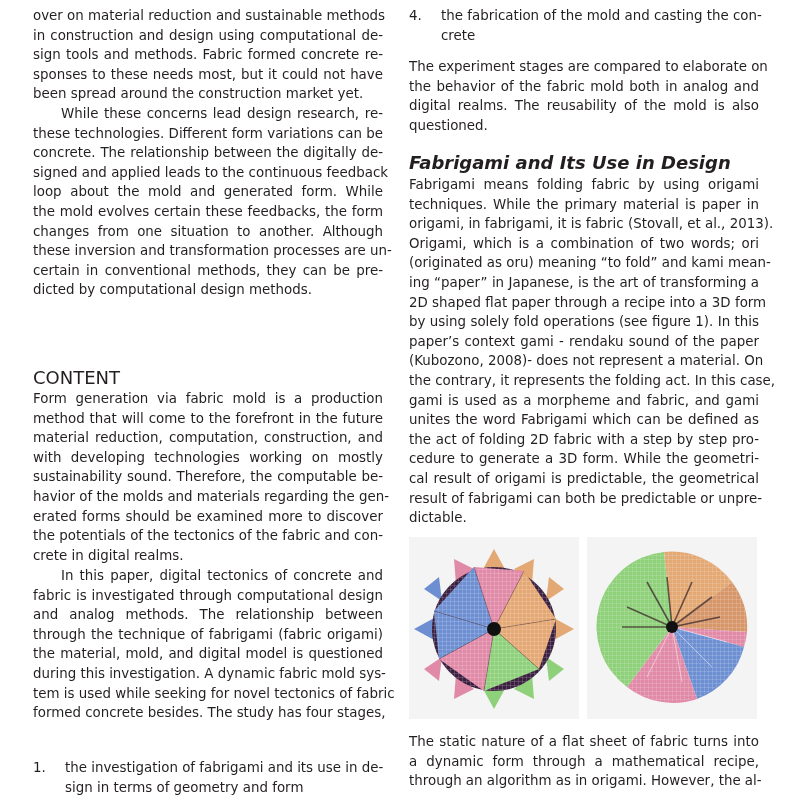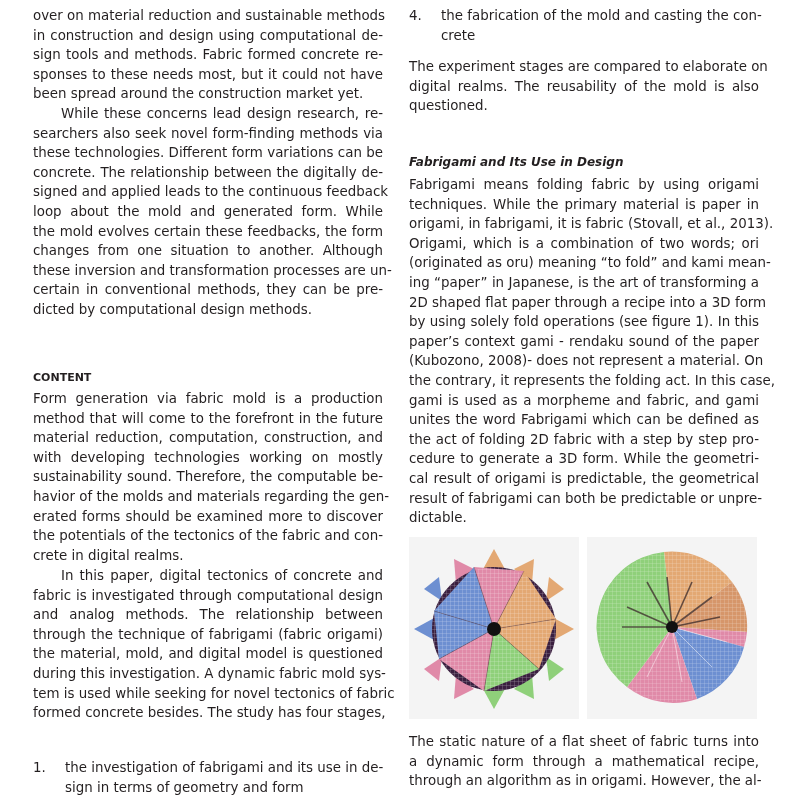--- a/index.html
+++ b/index.html
@@ -4,43 +4,42 @@
 <style>
   html, body { margin: 0; padding: 0; background: #ffffff; }
   body { width: 800px; height: 800px; overflow: hidden; position: relative;
          font-family: "DejaVu Sans", sans-serif; color: #231f20; }
   .col { position: absolute; top: 0; width: 350px; font-size: 13.4px; line-height: 19.6px; }
   .col-left { left: 33px; }
   .col-right { left: 409px; width: 350px; }
   .line { display: block; white-space: nowrap; text-align: justify; text-align-last: justify; height: 19.6px; }
   .line.last { text-align-last: left; }
   .indent { padding-left: 28px; }
-  .h-content { font-weight: bold; font-size: 11px; position: absolute; }
-  .h-fab { font-weight: bold; font-style: italic; font-size: 12px; position: absolute; }
+  .h-content { font-weight: normal; font-size: 18px; position: absolute; }
+  .h-fab { font-weight: bold; font-style: italic; font-size: 18px; position: absolute; }
   .blk { position: absolute; left: 0; width: 350px; }
   .li { position: absolute; left: 0; width: 350px; }
   .li-num { position: absolute; left: 0; }
   .li-text { position: absolute; left: 32px; width: 318px; }
   .figure { position: absolute; left: 409px; top: 537px; width: 355px; height: 185px; }
   .fig-img { position: absolute; top: 0; width: 170px; height: 182px; background: #f4f4f4; }
 </style>
 </head>
 <body>
 
 <div class="col col-left">
   <div class="blk" style="top:6px">
     <span class="line">over on material reduction and sustainable methods</span>
     <span class="line">in construction and design using computational de-</span>
     <span class="line">sign tools and methods.  Fabric formed concrete re-</span>
     <span class="line">sponses to these needs most, but it could not have</span>
     <span class="line last">been spread around the construction market yet.</span>
   </div>
   <div class="blk" style="top:104px">
     <span class="line indent">While these concerns lead design research, re-</span>
-    <span class="line">searchers also seek novel form-finding methods via</span>
     <span class="line">these technologies. Different form variations can be</span>
     <span class="line">concrete. The relationship between the digitally de-</span>
     <span class="line">signed and applied leads to the continuous feedback</span>
     <span class="line">loop about the mold and generated form.   While</span>
     <span class="line">the mold evolves certain these feedbacks, the form</span>
     <span class="line">changes from one situation to another.   Although</span>
     <span class="line">these inversion and transformation processes are un-</span>
     <span class="line">certain in conventional methods, they can be pre-</span>
     <span class="line last">dicted by computational design methods.</span>
   </div>
@@ -78,20 +77,21 @@
 <div class="col col-right">
   <div class="li" style="top:6px">
     <span class="li-num">4.</span>
     <div class="li-text">
       <span class="line">the fabrication of the mold and casting the con-</span>
       <span class="line last">crete</span>
     </div>
   </div>
   <div class="blk" style="top:57px">
     <span class="line">The experiment stages are compared to elaborate on</span>
+    <span class="line">the behavior of the fabric mold both in analog and</span>
     <span class="line">digital realms.   The reusability of the mold is also</span>
     <span class="line last">questioned.</span>
   </div>
   <div class="h-fab" style="top:153px">Fabrigami and Its Use in Design</div>
   <div class="blk" style="top:175px">
     <span class="line">Fabrigami means folding fabric by using origami</span>
     <span class="line">techniques.  While the primary material is paper in</span>
     <span class="line">origami, in fabrigami, it is fabric (Stovall, et al., 2013).</span>
     <span class="line">Origami, which is a combination of two words; ori</span>
     <span class="line">(originated as oru) meaning “to fold” and kami mean-</span>

